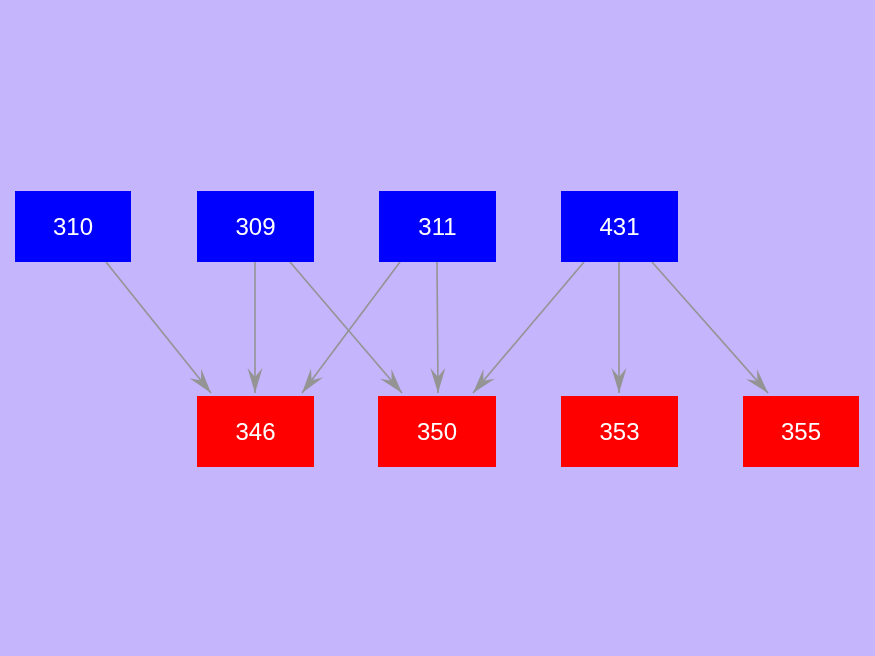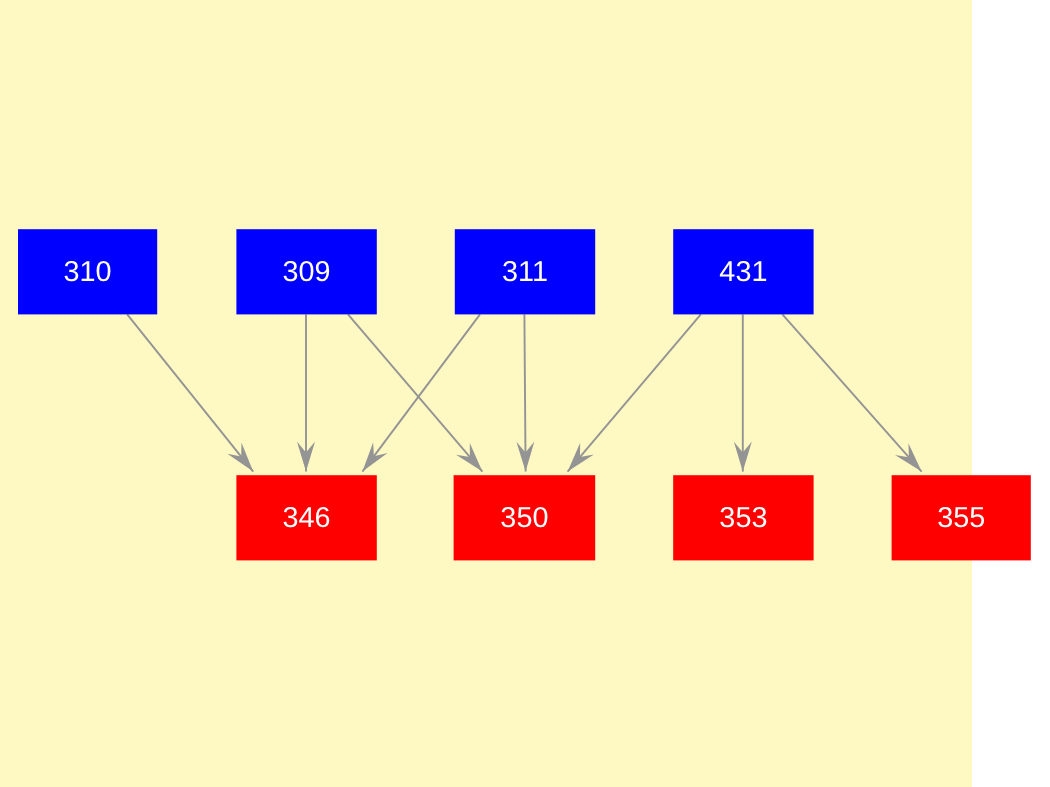--- a/index.html
+++ b/index.html
@@ -6,23 +6,23 @@
     margin: 0;
     padding: 0;
     background: #ffffff;
     width: 875px;
     height: 656px;
     overflow: hidden;
     font-family: "Liberation Sans", sans-serif;
   }
   .canvas {
     position: relative;
-    width: 810px;
+    width: 875px;
     height: 656px;
-    background: #fef9c3;
+    background: #c4b5fd;
   }
   svg { display: block; }
   .node-label {
     font-family: "Liberation Sans", sans-serif;
     font-size: 24px;
     fill: #ffffff;
   }
   .edge-line {
     fill: none;
     stroke-width: 1.6px;

